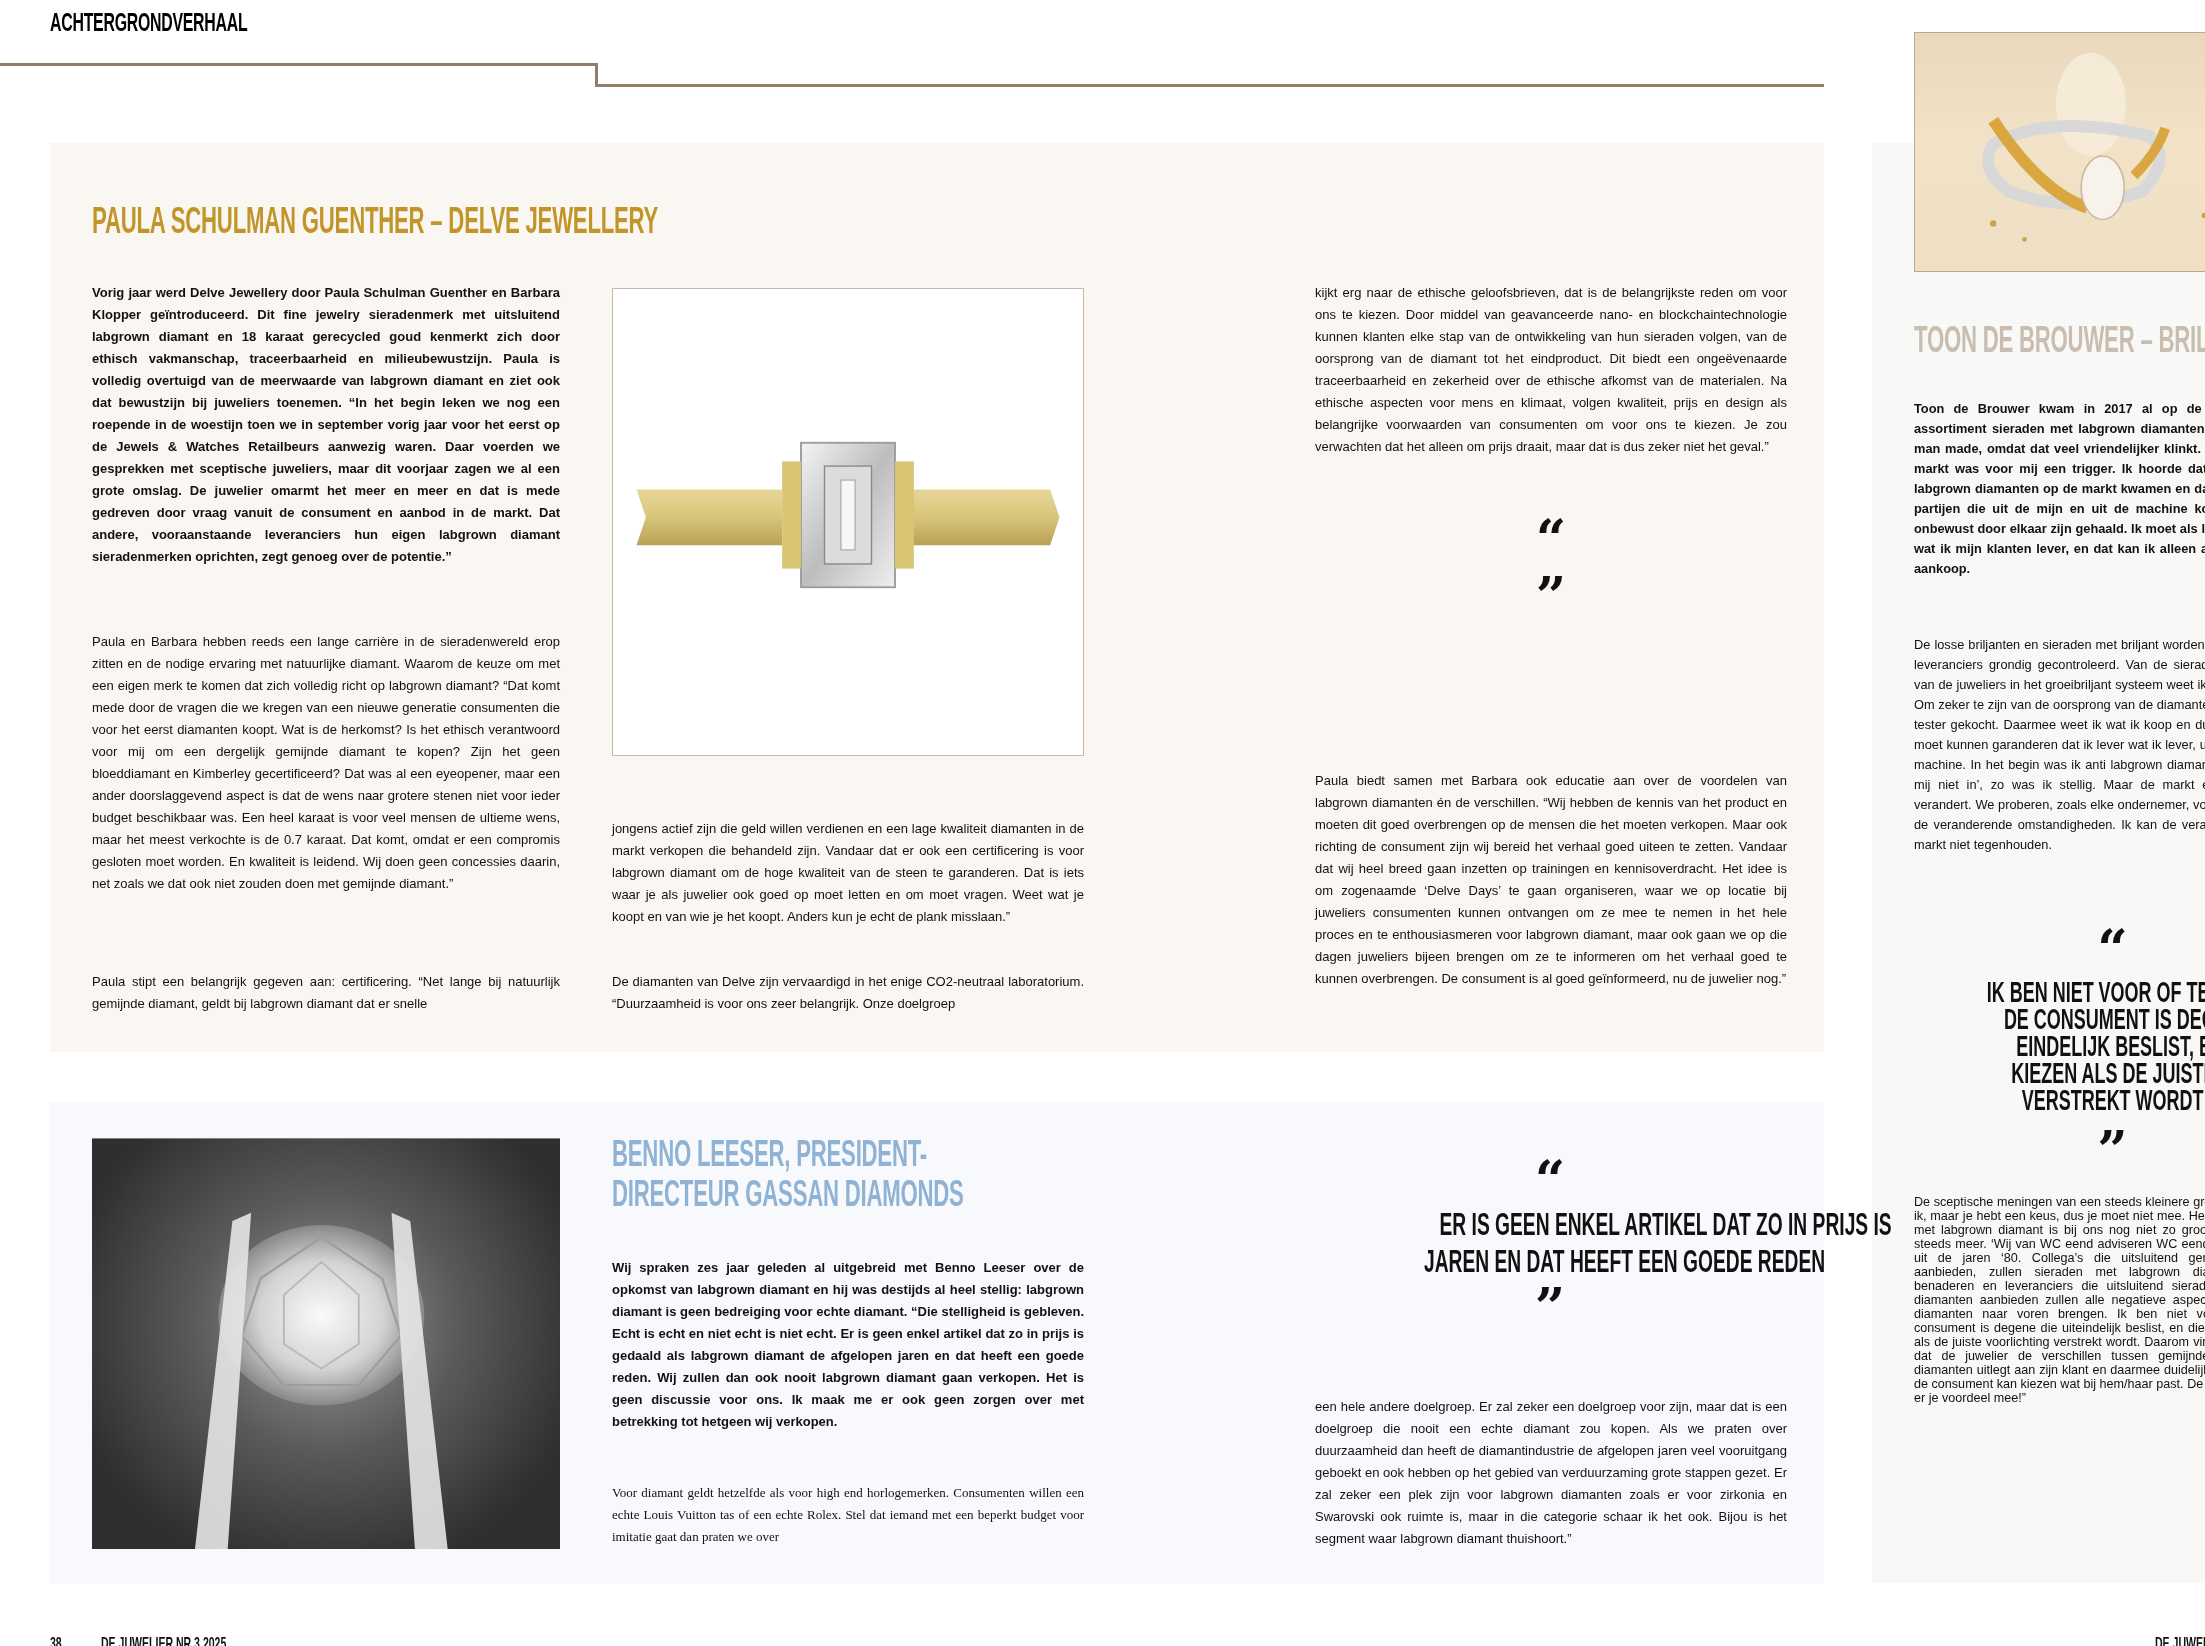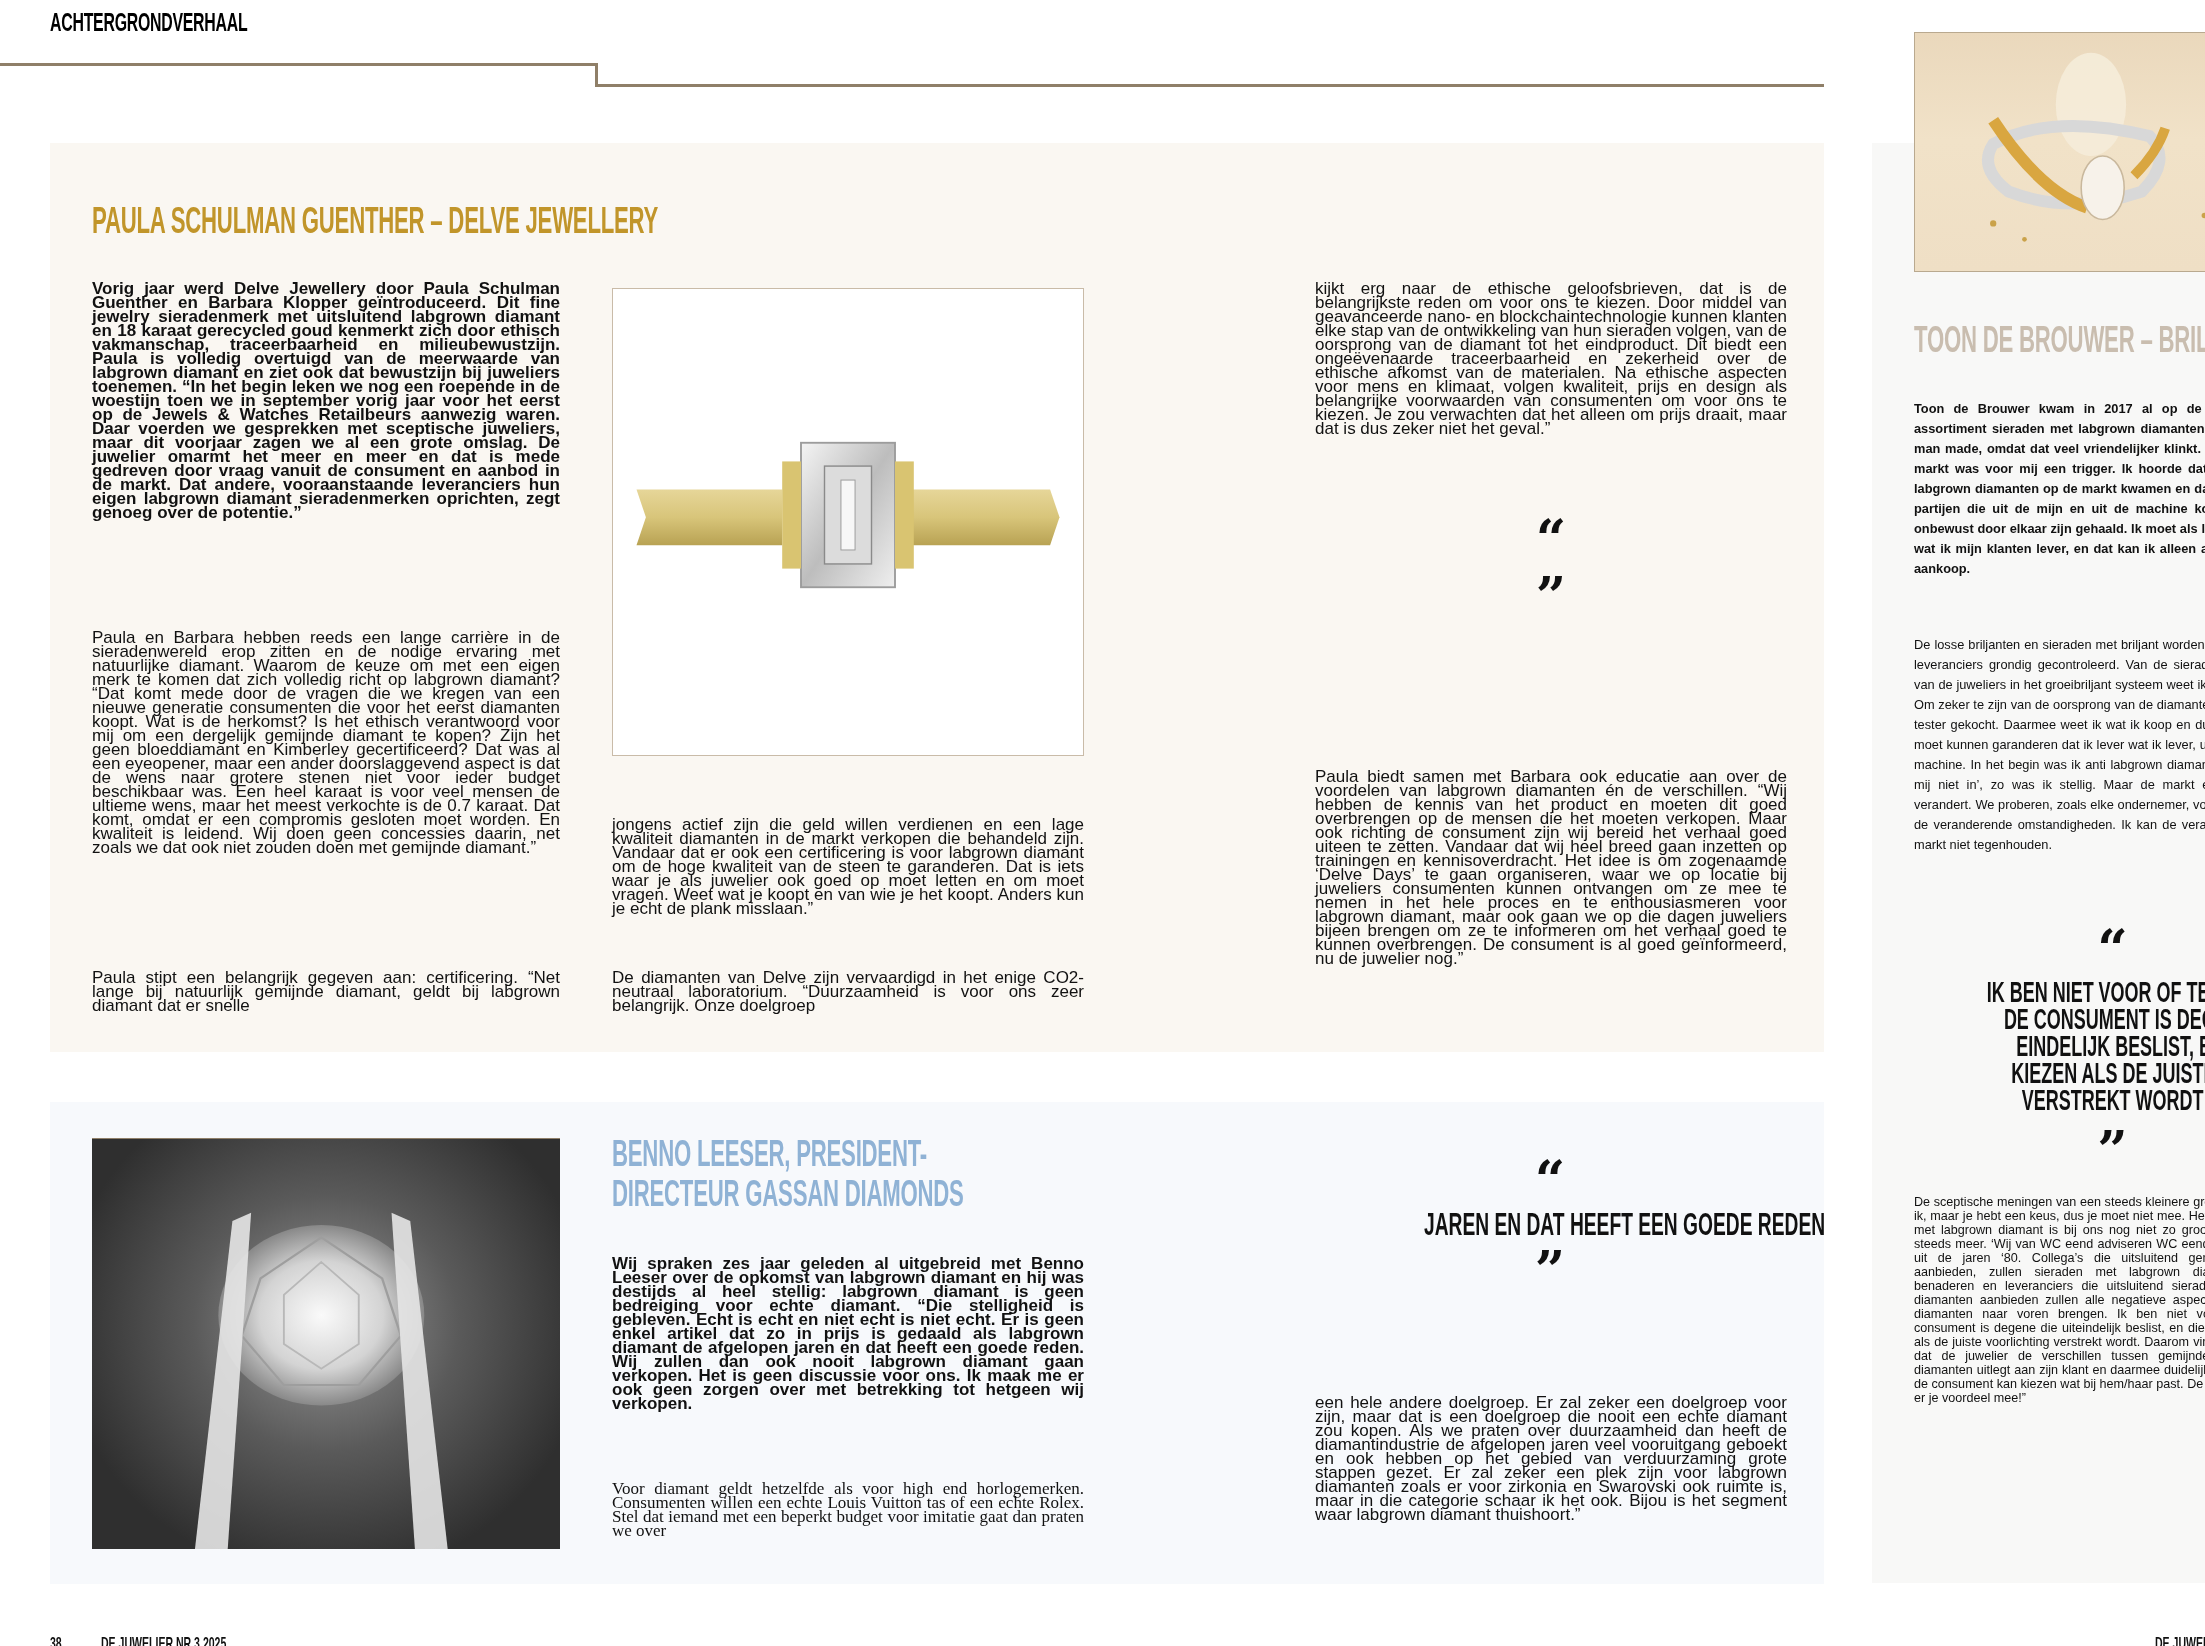--- a/index.html
+++ b/index.html
@@ -7,21 +7,21 @@
          font-family:"Liberation Sans", sans-serif; color:#111; }
   .abs { position:absolute; }
   .condensed { font-family:"Liberation Sans Narrow","Liberation Sans", sans-serif; font-weight:700;
                transform-origin:left top; letter-spacing:-0.4px; }
   .section-label { left:50px; top:9.7px; font-size:25.6px; line-height:1; transform:scaleX(0.62); color:#000; }
   .rule { background:#8f7f68; }
   .panel-cream { left:50px; top:143px; width:1774px; height:909px; background:#faf7f2; }
   .panel-blue  { left:50px; top:1102px; width:1774px; height:482px; background:#f7f9fc; }
   .panel-grey  { left:1872px; top:143px; width:479px; height:1440px; background:#f8f8f7; }
   .heading { font-size:37px; line-height:1.08; transform:scaleX(0.60); white-space:nowrap; }
-  .body { font-size:17px; line-height:14px; text-align:justify; hyphens:auto; }
+  .body { font-size:13px; line-height:22px; text-align:justify; hyphens:auto; }
   .body.lead { font-weight:700; }
   .pull { text-align:center; }
   .pull .q { font-family:"DejaVu Serif", serif; font-weight:700; font-size:53px; line-height:1; color:#111; }
   .pull .txt { font-size:31px; line-height:37px; font-weight:700; display:inline-block;
                transform:scaleX(0.62); transform-origin:center top; white-space:nowrap; }
   .footer { font-size:17px; font-weight:700; transform:scaleX(0.62); transform-origin:left top; top:1631px; line-height:1; }
   .photo { overflow:hidden; }
 </style>
 </head>
 <body>
@@ -100,20 +100,21 @@
   <div>DIRECTEUR GASSAN DIAMONDS</div>
 </div>
 
 <div class="abs body lead" style="left:612px;top:1257px;width:472px;">Wij spraken zes jaar geleden al uitgebreid met Benno Leeser over de opkomst van labgrown diamant en hij was destijds al heel stellig: labgrown diamant is geen bedreiging voor echte diamant. “Die stelligheid is gebleven. Echt is echt en niet echt is niet echt. Er is geen enkel artikel dat zo in prijs is gedaald als labgrown diamant de afgelopen jaren en dat heeft een goede reden. Wij zullen dan ook nooit labgrown diamant gaan verkopen. Het is geen discussie voor ons. Ik maak me er ook geen zorgen over met betrekking tot hetgeen wij verkopen.</div>
 
 <div class="abs body" style="left:612px;top:1482px;width:472px;font-family:Liberation Serif, serif;">Voor diamant geldt hetzelfde als voor high end horlogemerken. Consumenten willen een echte Louis Vuitton tas of een echte Rolex. Stel dat iemand met een beperkt budget voor imitatie gaat dan praten we over</div>
 
 <div class="abs pull" style="left:1301px;top:1153px;width:498px;">
   <div class="q">“</div>
   <div style="margin-top:0px;">
+    <div><span class="txt">ER IS GEEN ENKEL ARTIKEL DAT ZO IN PRIJS IS</span></div>
     <div><span class="txt">JAREN EN DAT HEEFT EEN GOEDE REDEN</span></div>
   </div>
   <div class="q" style="margin-top:0px;">”</div>
 </div>
 
 <div class="abs body" style="left:1315px;top:1396px;width:472px;">een hele andere doelgroep. Er zal zeker een doelgroep voor zijn, maar dat is een doelgroep die nooit een echte diamant zou kopen. Als we praten over duurzaamheid dan heeft de diamantindustrie de afgelopen jaren veel vooruitgang geboekt en ook hebben op het gebied van verduurzaming grote stappen gezet. Er zal zeker een plek zijn voor labgrown diamanten zoals er voor zirkonia en Swarovski ook ruimte is, maar in die categorie schaar ik het ook. Bijou is het segment waar labgrown diamant thuishoort.”</div>
 
 <div class="abs photo" style="left:1914px;top:32px;width:393px;height:240px;border:1.3px solid #b9a98f;box-sizing:border-box;background:linear-gradient(180deg,#ead8bc 0%,#f1e2c8 45%,#efdfc5 100%);">
   <svg width="100%" height="100%" viewBox="0 0 100 60" preserveAspectRatio="none">
     <ellipse cx="45" cy="18" rx="9" ry="13" fill="#f5ecd9" opacity="0.9"></ellipse>

